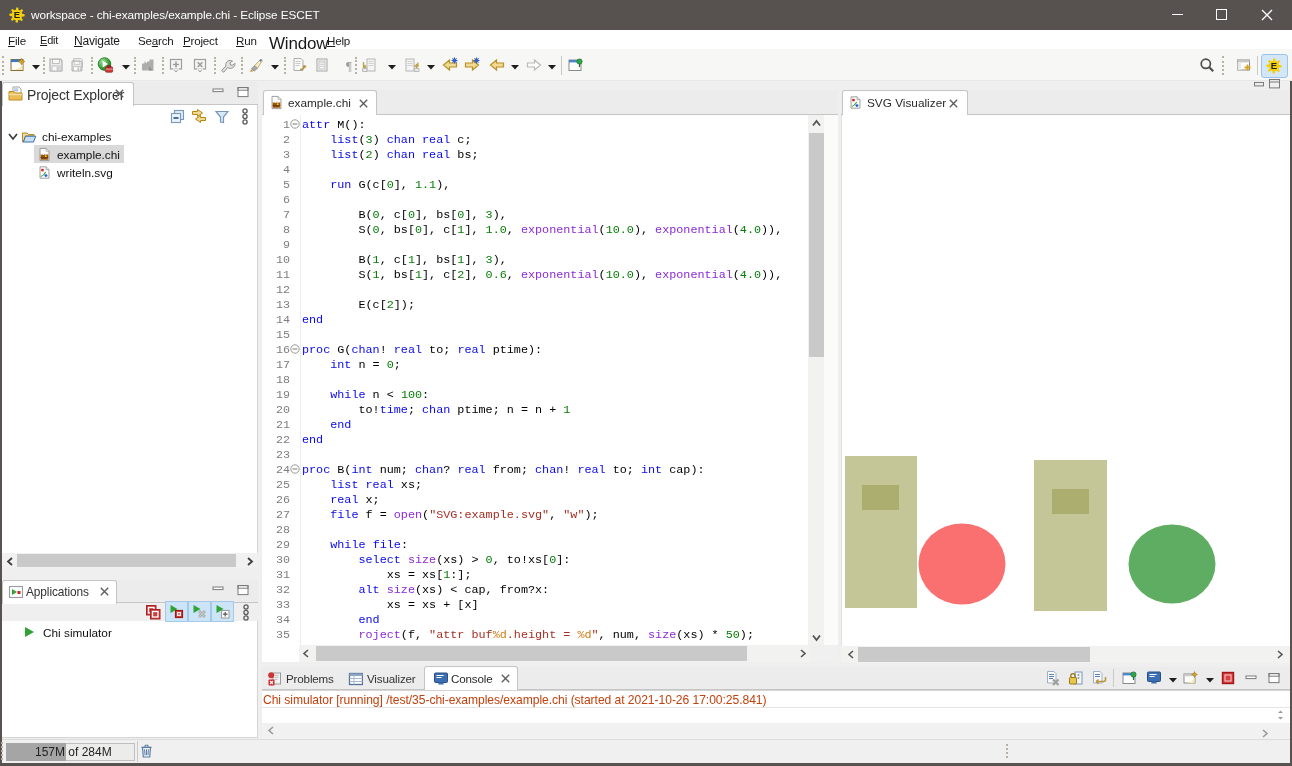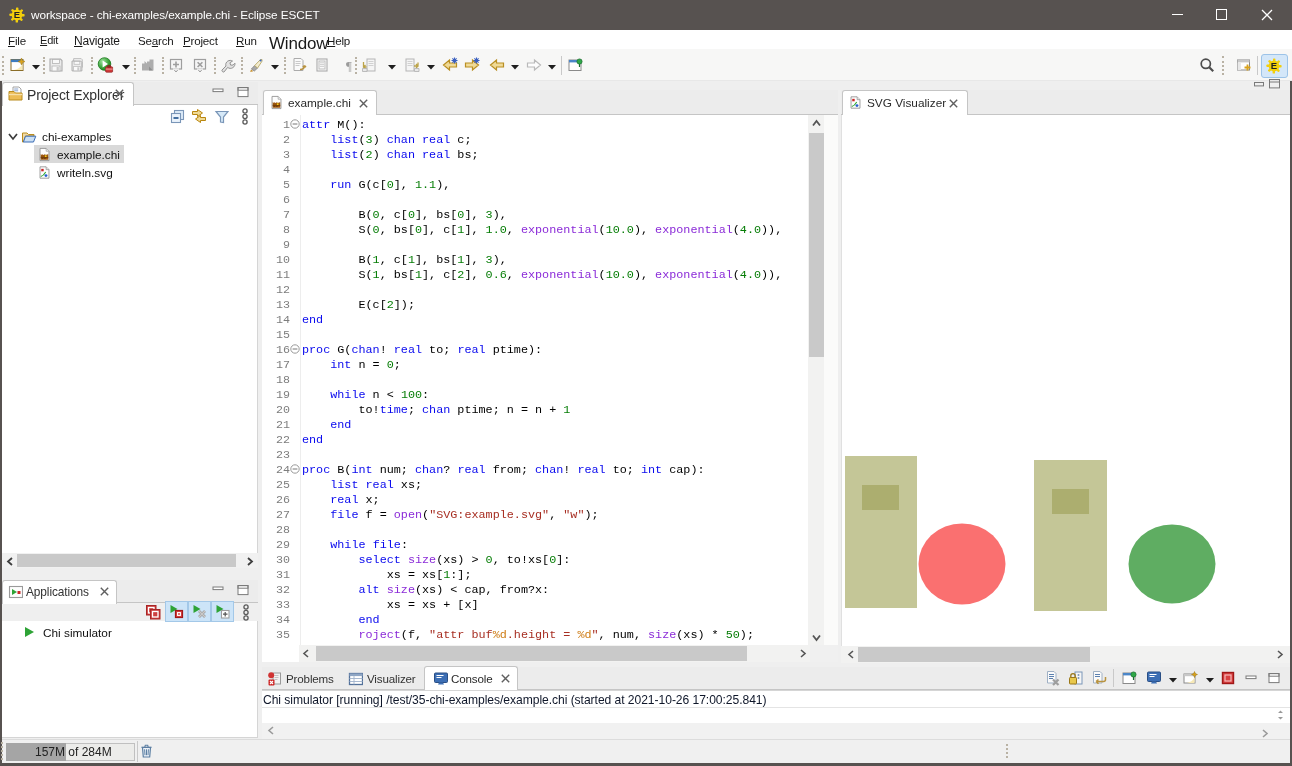--- a/index.html
+++ b/index.html
@@ -594,21 +594,21 @@
     <rect x="5" y="5" width="6" height="6" fill="none" stroke="#F5B9B9" stroke-width="1.2"></rect>
   </svg>
 <svg style="position:absolute;left:1245px;top:674px;" width="12" height="10" viewBox="0 0 12 10">
     <rect x="1" y="2" width="10" height="2.6" fill="#fff" stroke="#7a7a7a" stroke-width="1"></rect>
   </svg>
 <svg style="position:absolute;left:1268px;top:672px;" width="12" height="12" viewBox="0 0 12 12">
     <rect x="1" y="1.6" width="10" height="9" fill="#fff" stroke="#7a7a7a" stroke-width="1"></rect>
     <rect x="1" y="1.6" width="10" height="2.6" fill="none" stroke="#7a7a7a" stroke-width="1"></rect>
   </svg>
 <div class="" style="left:262px;top:690px;width:1028px;height:33px;background:#fff;border-top:1px solid #D5D5D5"></div>
-<div class="t" style="left:263px;top:693px;color:#0f172a;font-size:12.1px;letter-spacing:-0.05px">Chi simulator [running] /test/35-chi-examples/example.chi (started at 2021-10-26 17:00:25.841)</div>
+<div class="t" style="left:263px;top:693px;color:#c2410c;font-size:12.1px;letter-spacing:-0.05px">Chi simulator [running] /test/35-chi-examples/example.chi (started at 2021-10-26 17:00:25.841)</div>
 <div class="" style="left:262px;top:707px;width:1028px;height:1px;background:#E4E4E4"></div>
 <svg style="position:absolute;left:1276px;top:710px;" width="9" height="10" viewBox="0 0 9 10">
     <path d="M2 3 L4.5 0.5 L7 3 Z M2 7 L7 7 L4.5 9.5 Z" fill="#9a9a9a"></path>
   </svg>
 <div class="" style="left:262px;top:723px;width:1028px;height:16px;background:#F1F1F1"></div>
 <svg style="position:absolute;left:267px;top:726px;" width="8" height="9" viewBox="0 0 8 9">
     <path d="M6 1 L2 4.5 L6 8" fill="none" stroke="#9a9a9a" stroke-width="1.6"></path>
   </svg>
 <svg style="position:absolute;left:1261px;top:729px;" width="8" height="9" viewBox="0 0 8 9">
     <path d="M2 1 L6 4.5 L2 8" fill="none" stroke="#9a9a9a" stroke-width="1.6"></path>

